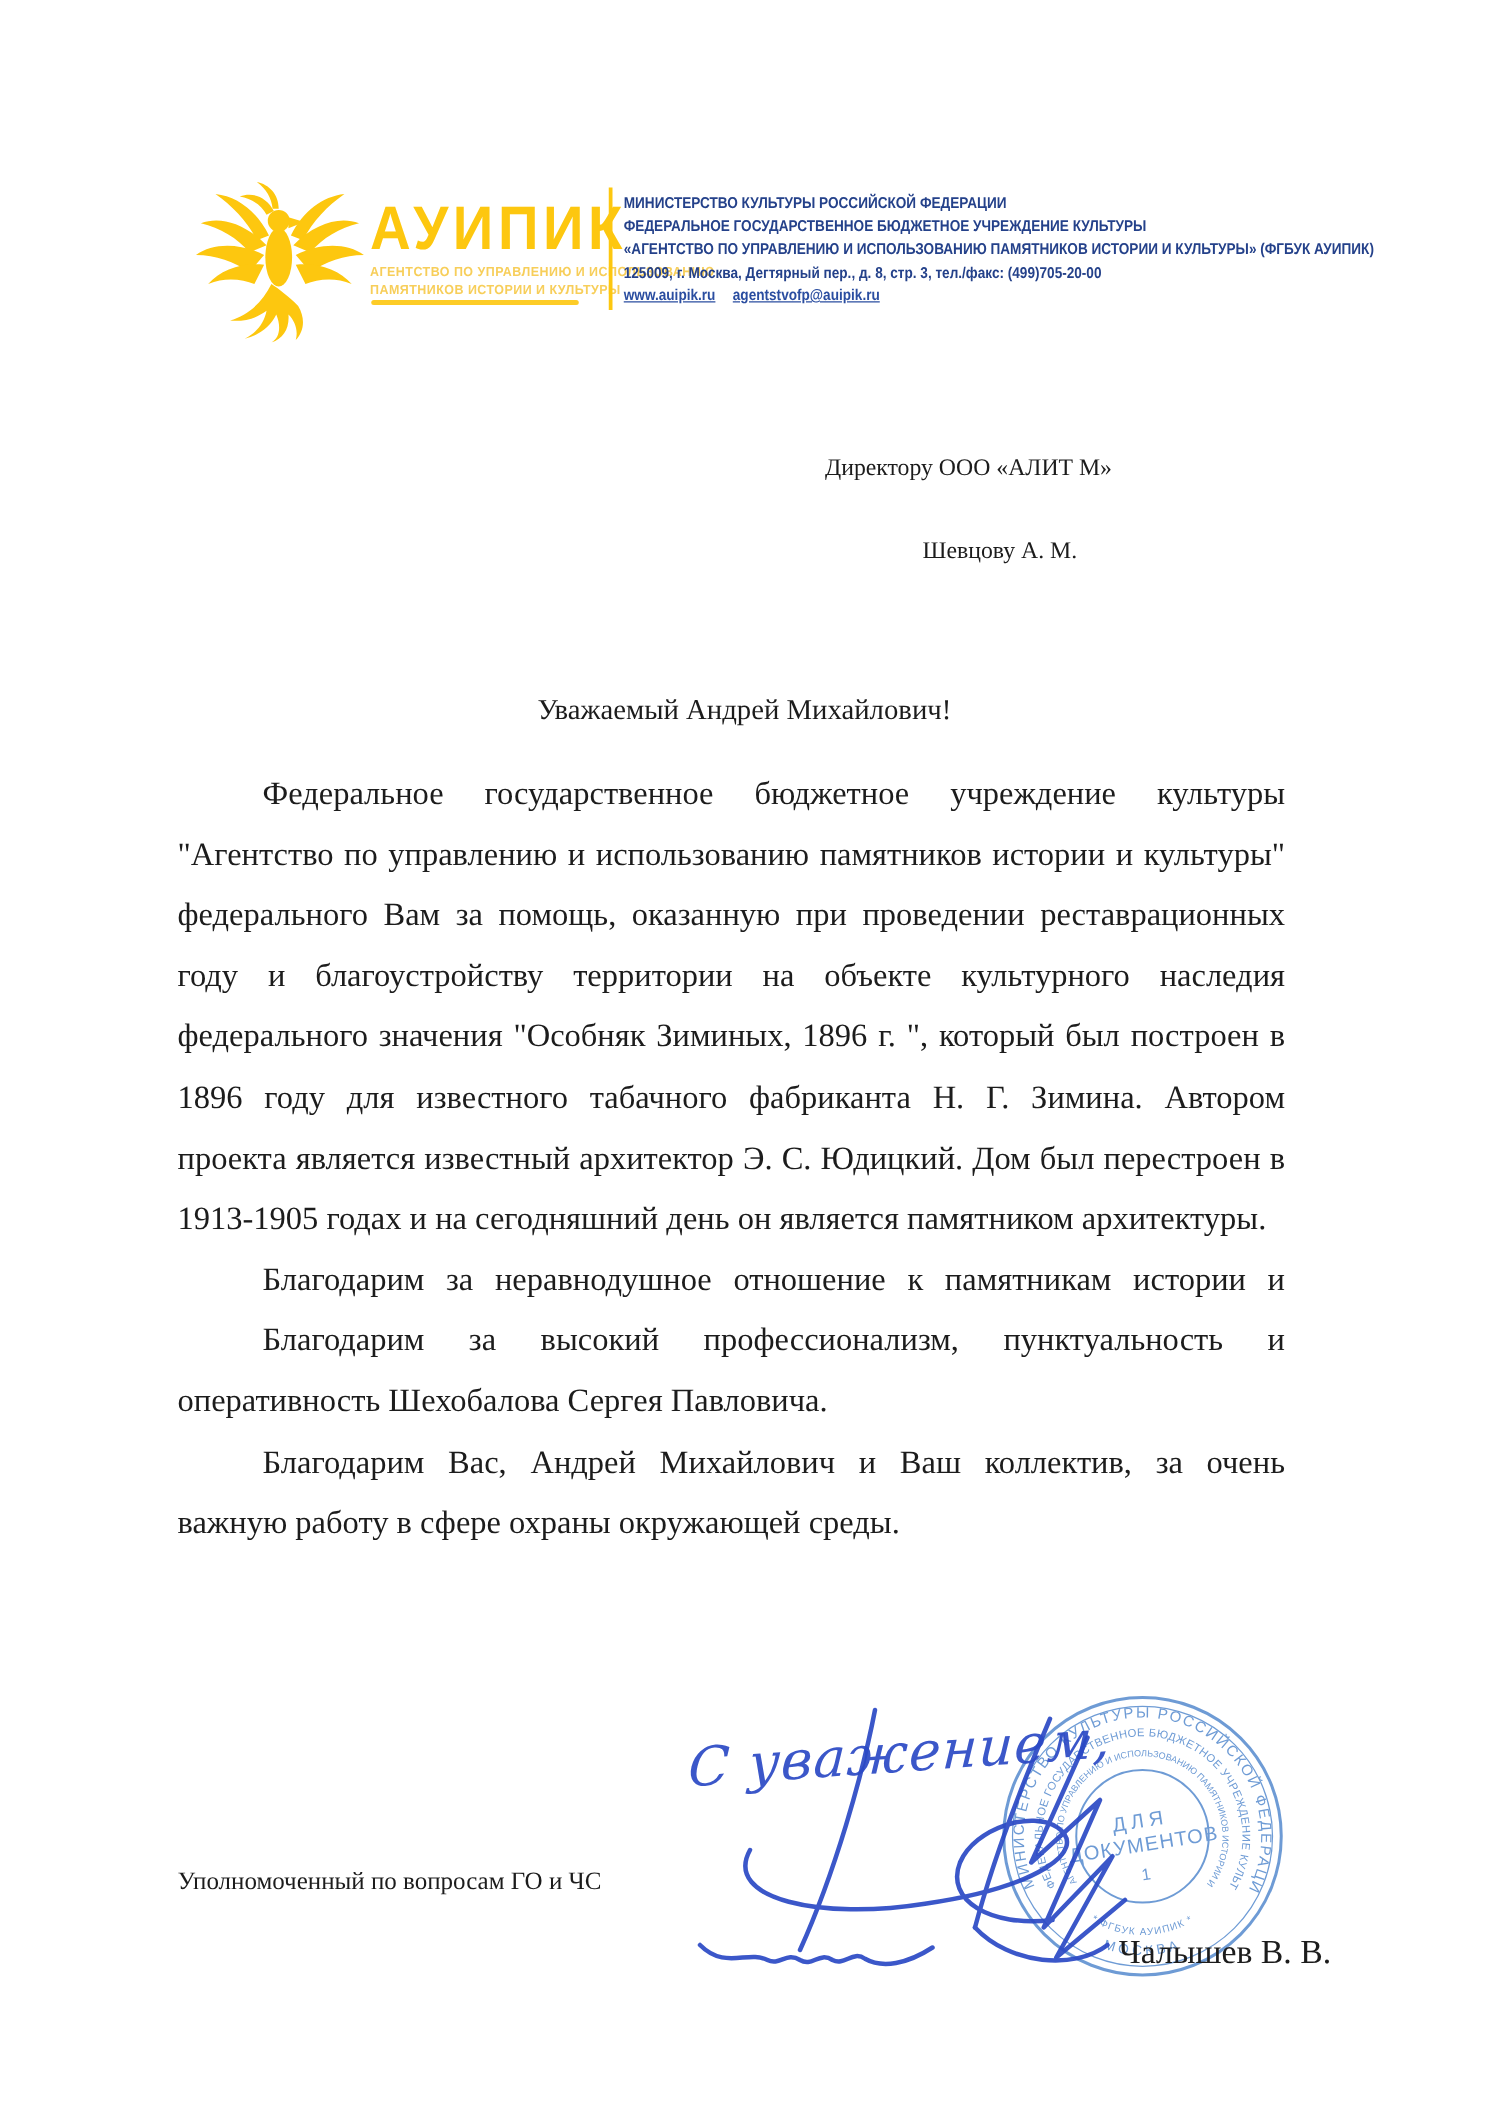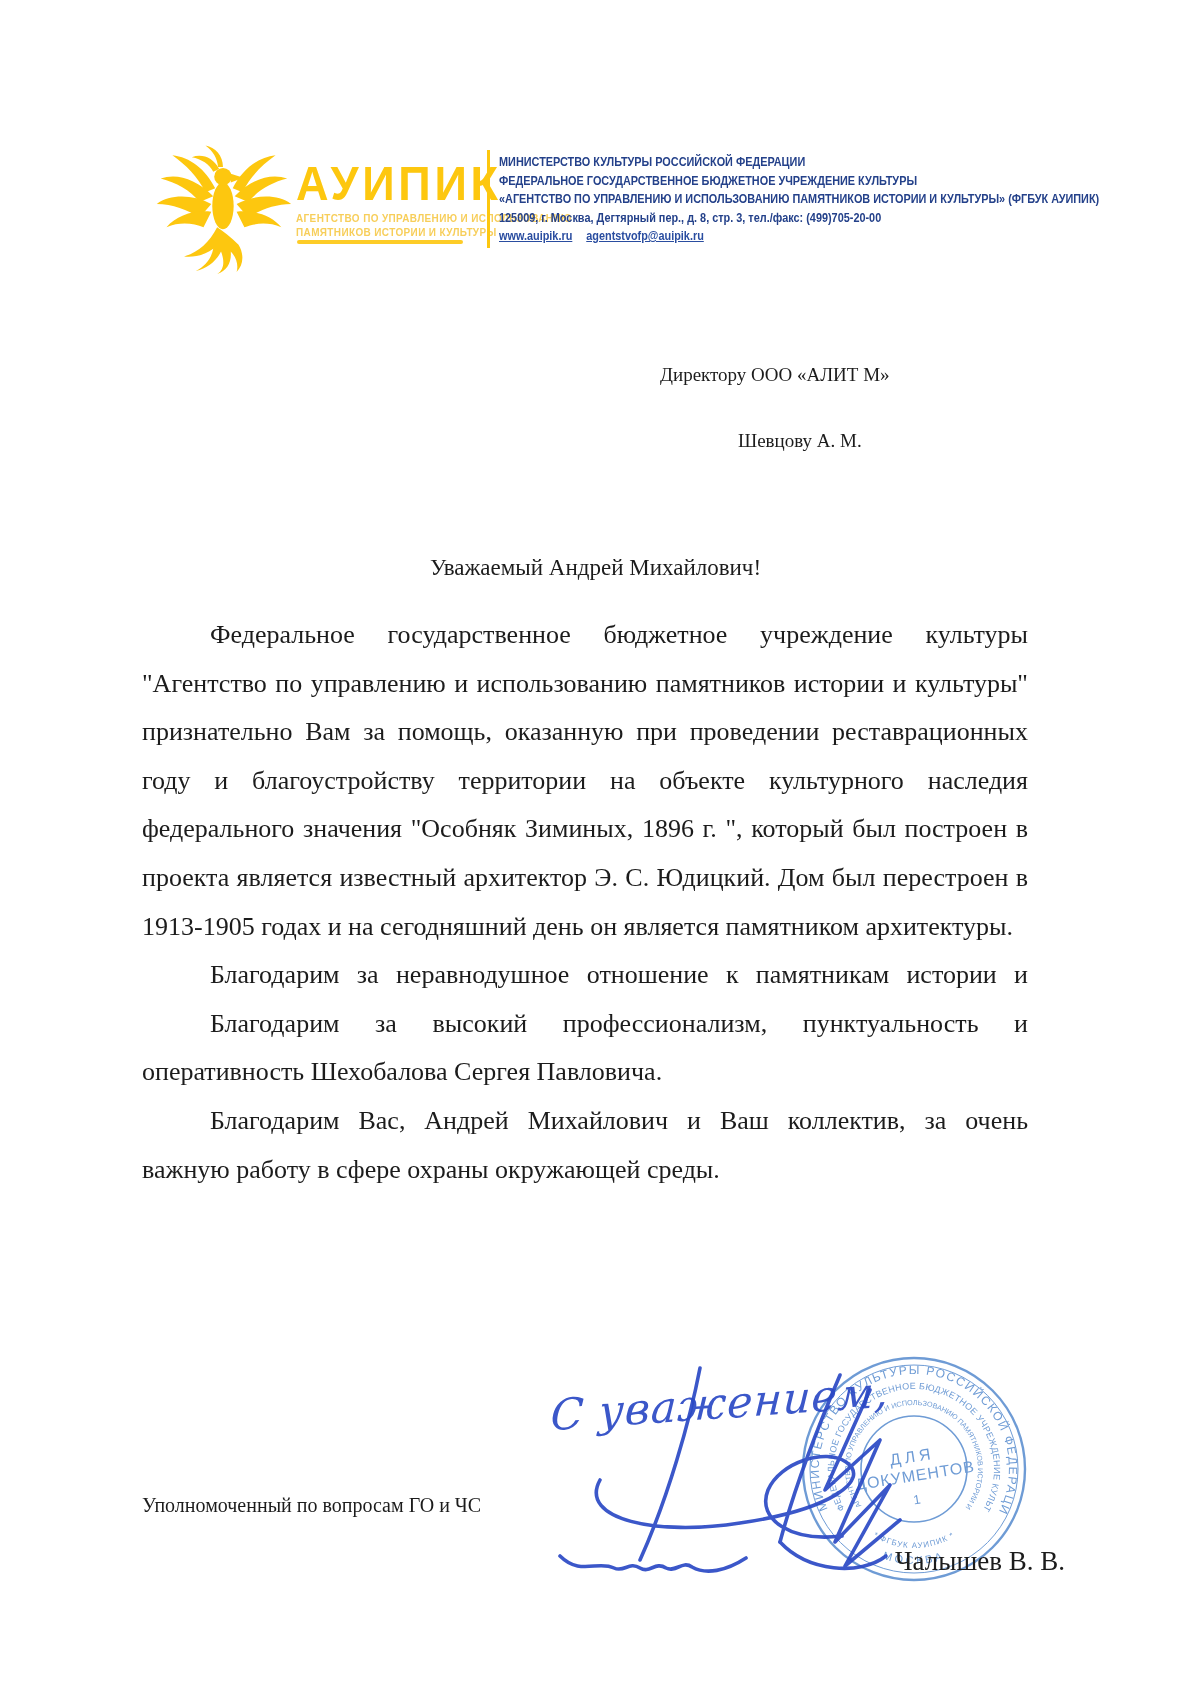--- a/index.html
+++ b/index.html
@@ -103,23 +103,24 @@
   <div id="addressee">
     <div class="line1">Директору ООО «АЛИТ М»</div>
     <div class="line2">Шевцову А. М.</div>
   </div>
 
   <div id="salutation">Уважаемый Андрей Михайлович!</div>
 
   <div id="letter-body">
       <div class="bline first">Федеральное государственное бюджетное учреждение культуры</div>
       <div class="bline">"Агентство по управлению и использованию памятников истории и культуры"</div>
-      <div class="bline">признательно Вам за помощь, оказанную при проведении реставрационных</div>
+      <div class="bline">федерального Вам за помощь, оказанную при проведении реставрационных</div>
       <div class="bline">году и благоустройству территории на объекте культурного наследия</div>
       <div class="bline">федерального значения "Особняк Зиминых, 1896 г. ", который был построен в</div>
+      <div class="bline">1896 году для известного табачного фабриканта Н. Г. Зимина. Автором</div>
       <div class="bline">проекта является известный архитектор Э. С. Юдицкий. Дом был перестроен в</div>
       <div class="bline plast">1913-1905 годах и на сегодняшний день он является памятником архитектуры.</div>
       <div class="bline first">Благодарим за неравнодушное отношение к памятникам истории и</div>
       <div class="bline first">Благодарим за высокий профессионализм, пунктуальность и</div>
       <div class="bline plast">оперативность Шехобалова Сергея Павловича.</div>
       <div class="bline first">Благодарим Вас, Андрей Михайлович и Ваш коллектив, за очень</div>
       <div class="bline plast">важную работу в сфере охраны окружающей среды.</div>
     </div>
 
   <svg id="stamp-svg" viewBox="0 0 234 234" xmlns="http://www.w3.org/2000/svg">

